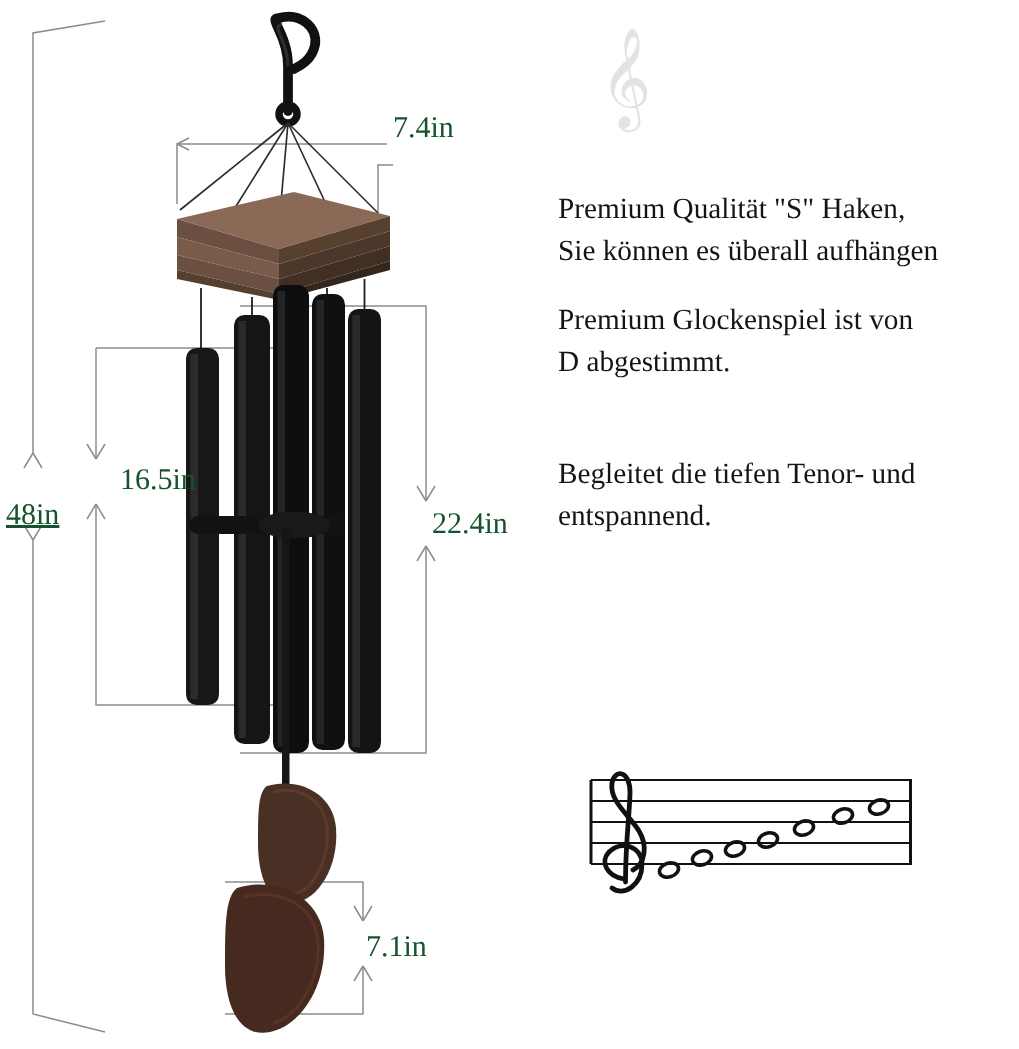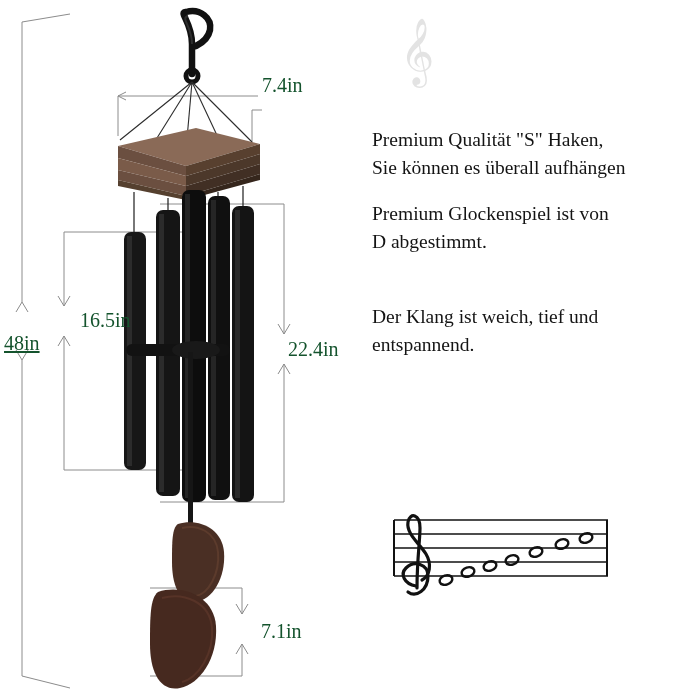--- a/index.html
+++ b/index.html
@@ -34,21 +34,21 @@
     position: absolute;
     font-family: "Liberation Serif", serif;
     font-size: 20px;
     color: #14532d;
     white-space: nowrap;
   }
   #lbl-total  { left: 4px;   top: 332px; text-decoration: underline; }
   #lbl-top    { left: 262px; top: 74px;  }
   #lbl-mid    { left: 80px;  top: 309px; }
   #lbl-long   { left: 288px; top: 338px; }
-  #lbl-chime  { left: 261px; top: 620px; }
+  #lbl-chime  { left: 244px; top: 620px; }
 
   
   #textcol {
     position: absolute;
     left: 372px;
     top: 0;
     width: 307px;
     height: 699px;
   }
   #clef-top {
@@ -207,21 +207,21 @@
       <div>Premium Qualität "S" Haken,</div>
       <div>Sie können es überall aufhängen</div>
     </div>
 
     <div class="para" id="para2">
       <div>Premium Glockenspiel ist von</div>
       <div>D abgestimmt.</div>
     </div>
 
     <div class="para" id="para3">
-      <div>Der Klang ist weich, tief und</div>
+      <div>Begleitet die tiefen Tenor- und</div>
       <div>entspannend.</div>
     </div>
 
     <div id="staff">
       <svg width="230" height="110" viewBox="0 0 230 110" xmlns="http://www.w3.org/2000/svg">
         <g stroke="#111111" stroke-width="1.4">
           <line x1="8" y1="20" x2="222" y2="20"></line>
           <line x1="8" y1="34" x2="222" y2="34"></line>
           <line x1="8" y1="48" x2="222" y2="48"></line>
           <line x1="8" y1="62" x2="222" y2="62"></line>

